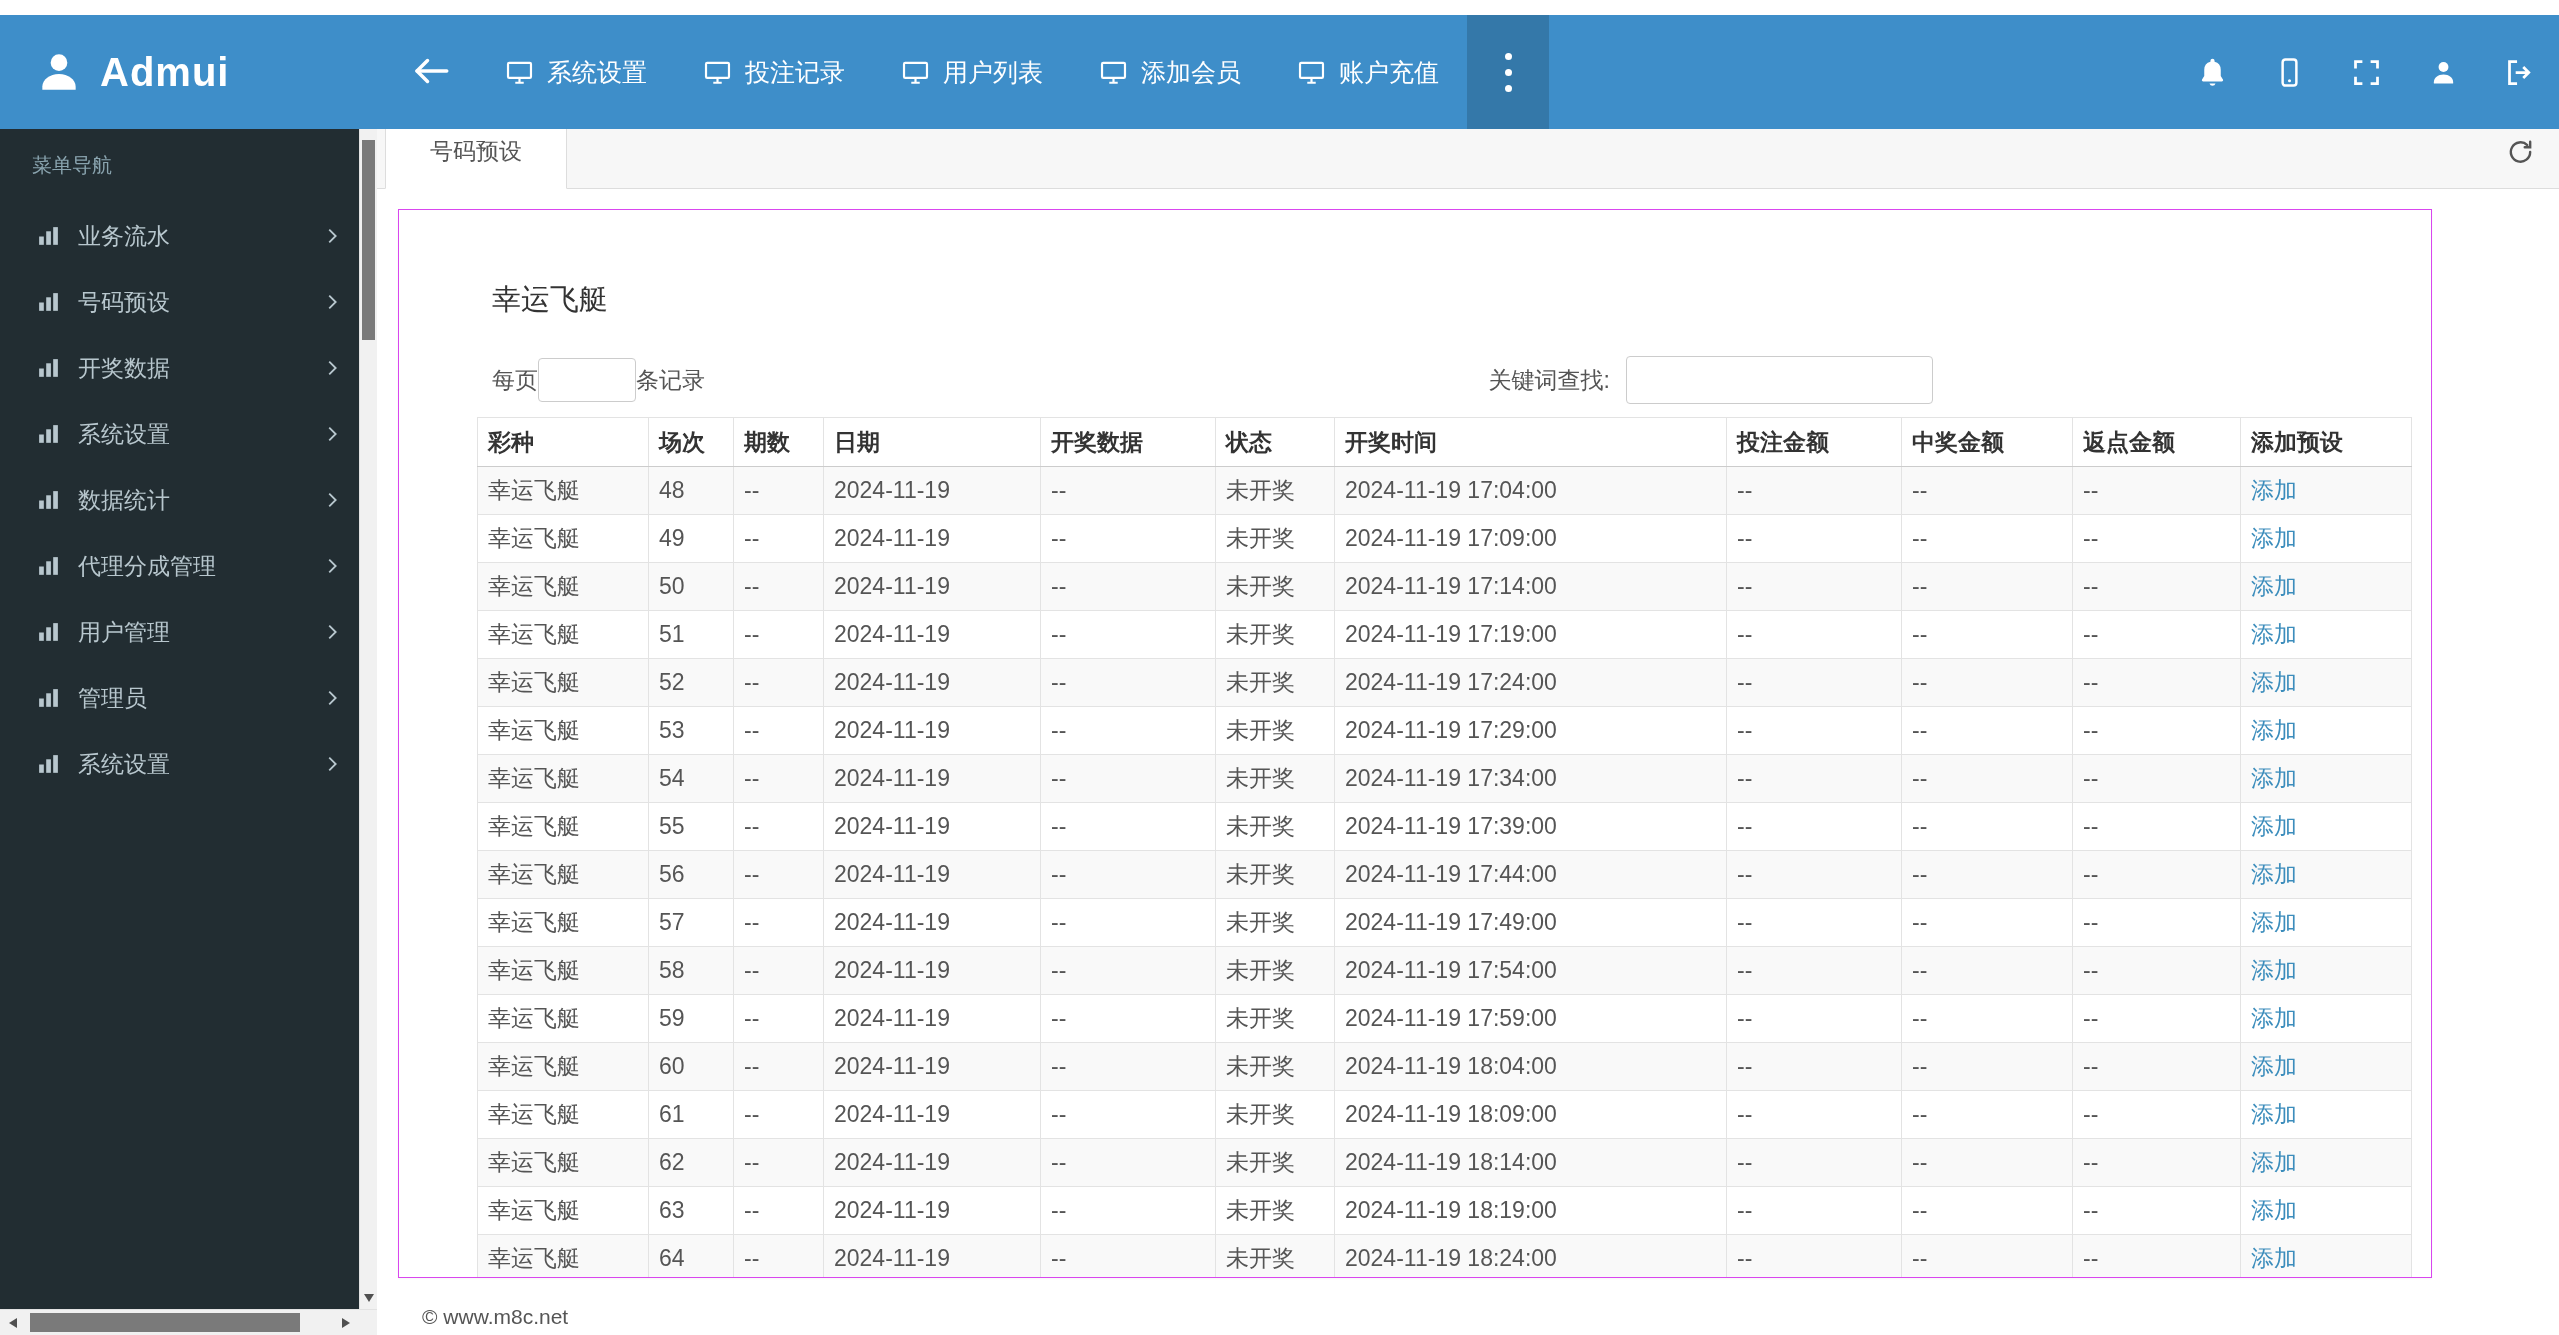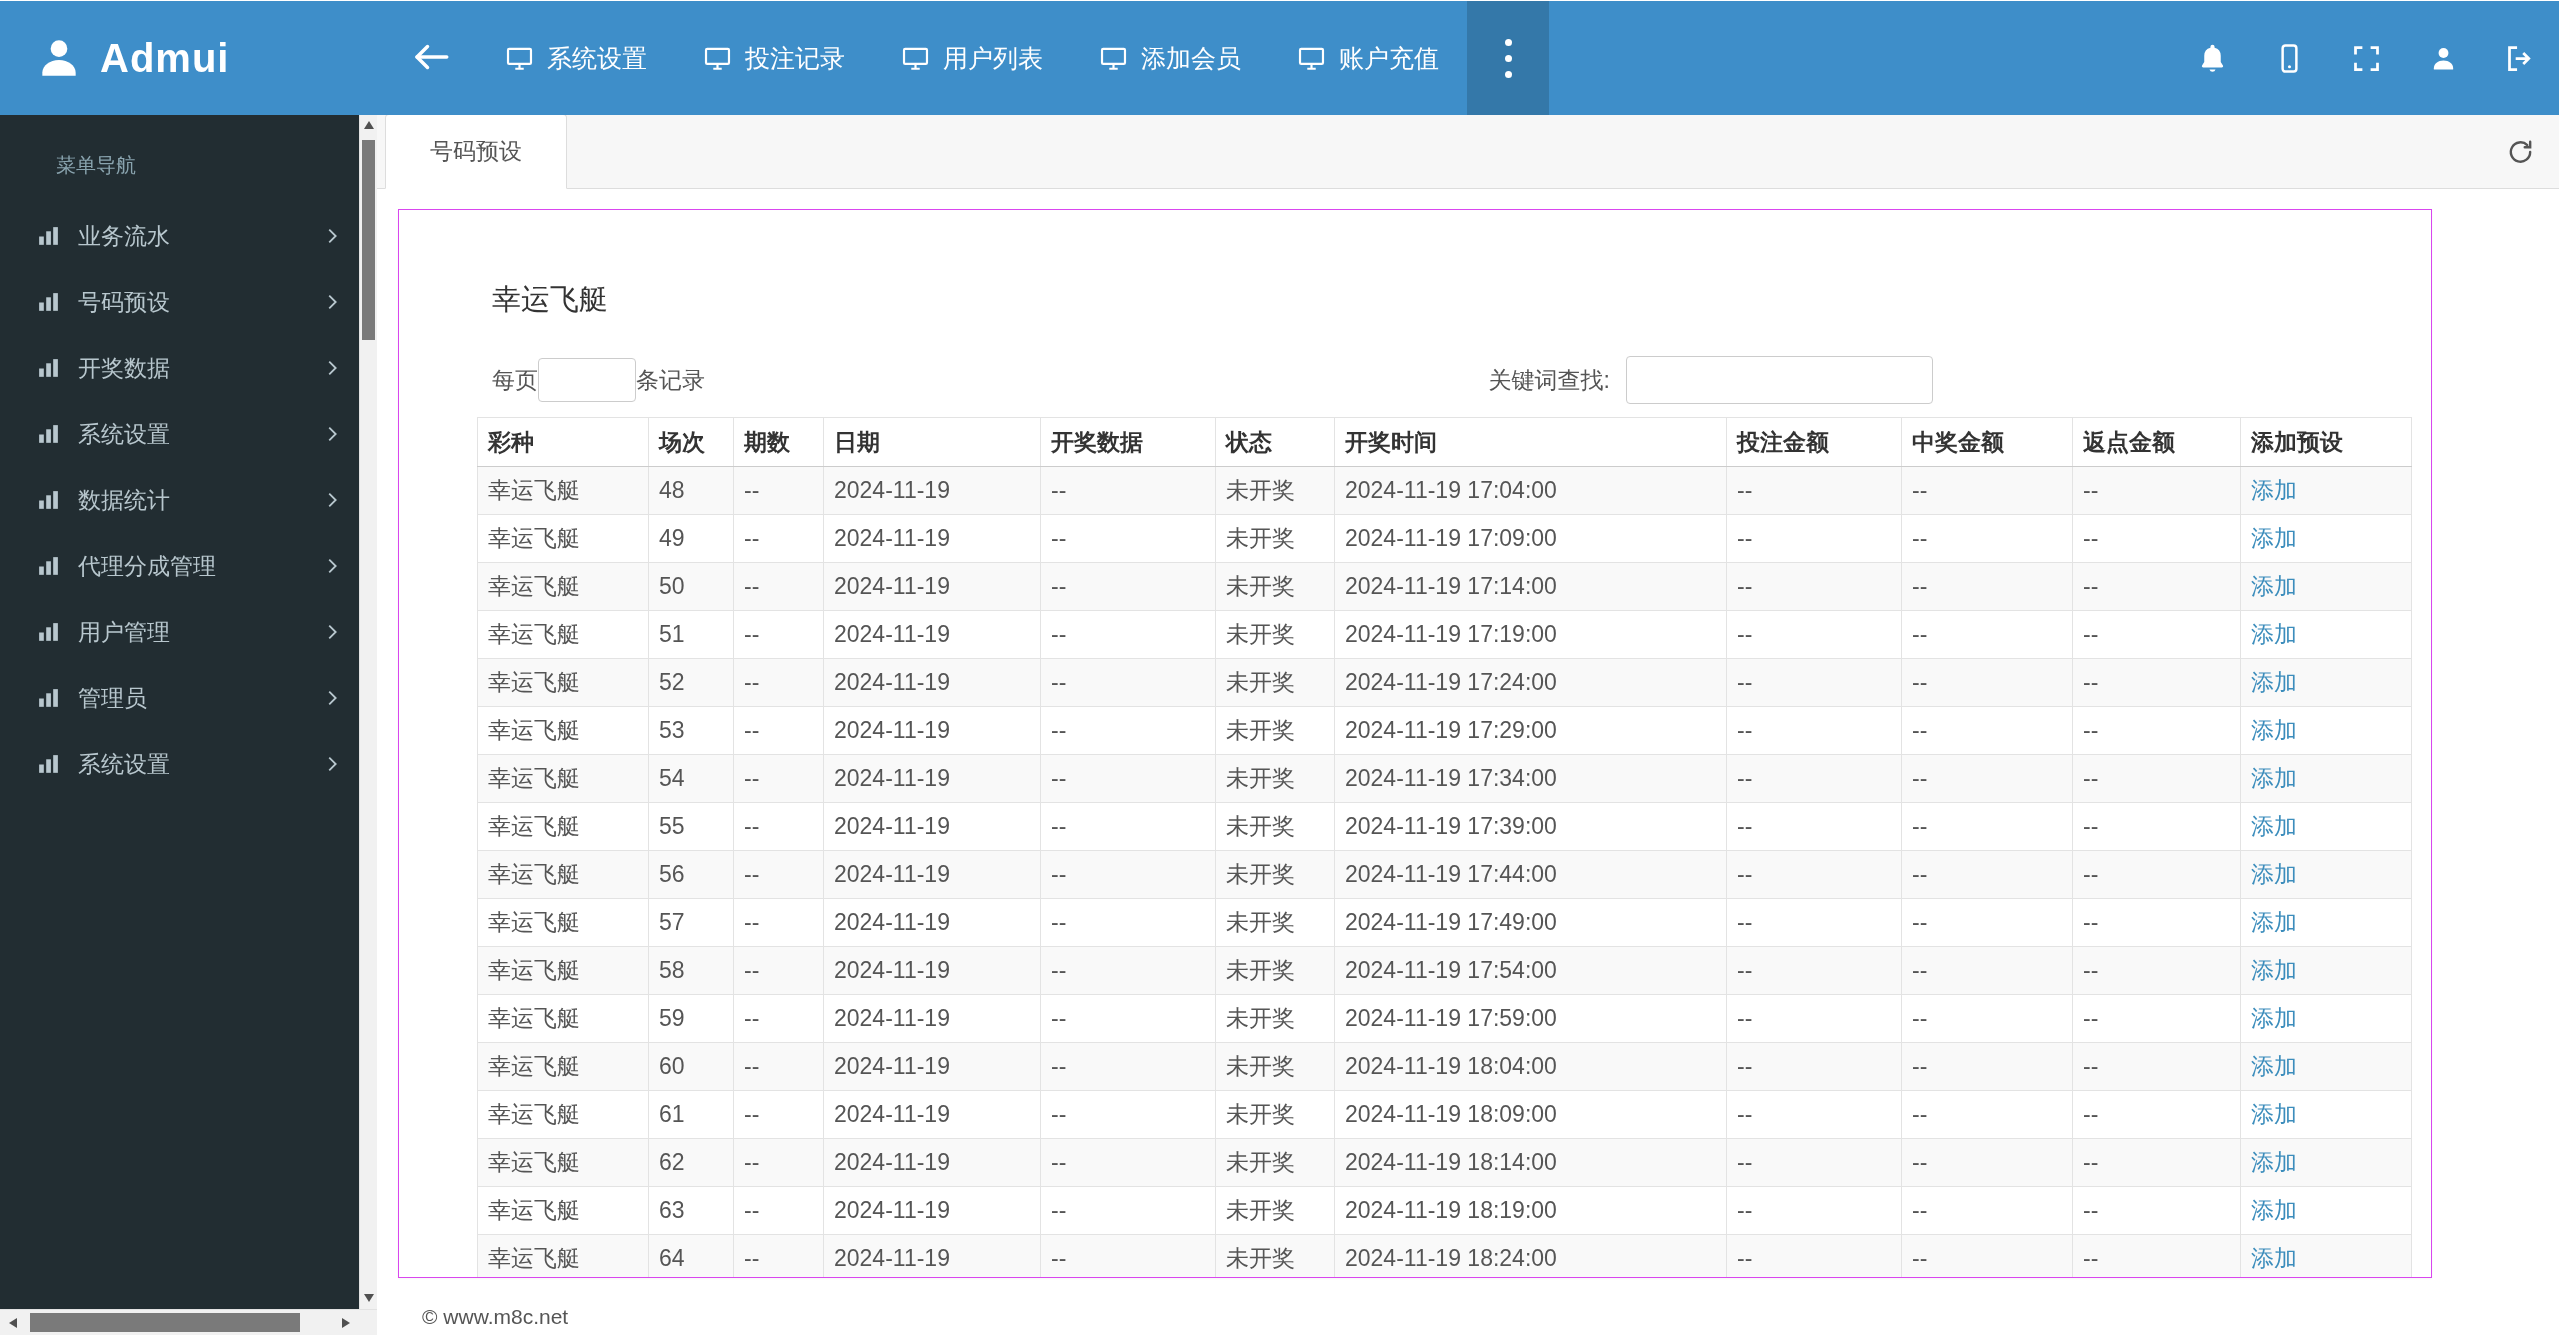--- a/index.html
+++ b/index.html
@@ -1,39 +1,39 @@
 <!DOCTYPE html>
 <html><head>
 <meta charset="utf-8">
 <style>
   * { margin:0; padding:0; box-sizing:border-box; }
   html,body { width:2559px; height:1335px; overflow:hidden; background:#fff;
     font-family:"Liberation Sans","DejaVu Sans",sans-serif; }
   body { position:relative; }
 
   
-  .navbar { position:absolute; top:1px; left:0; width:2559px; height:114px; background:#3e8ec9; display:flex; align-items:center; z-index:10; }
+  .navbar { position:absolute; top:15px; left:0; width:2559px; height:114px; background:#3e8ec9; display:flex; align-items:center; z-index:10; }
   .brand { width:359px; height:114px; display:flex; align-items:center; padding-left:34px; gap:16px; cursor:pointer; flex:none; }
   .brand-icon svg { width:50px; height:50px; display:block; }
   .brand-text { color:#fff; font-size:40px; font-weight:bold; letter-spacing:1px; }
   .nav-back { background:none; border:none; margin-left:40px; width:64px; height:114px; display:flex; align-items:center; justify-content:center; cursor:pointer; }
   .nav-back svg { width:42px; height:42px; }
   .nav-menu { display:flex; height:114px; margin-left:14px; }
   .nav-item { display:flex; align-items:center; gap:13px; padding:0 28px; color:#fff; font-size:25px; text-decoration:none; cursor:pointer; }
   .nav-item .icon svg { width:29px; height:29px; display:block; }
   .nav-kebab { width:82px; height:114px; background:#3478a9; display:flex; align-items:center; justify-content:center; cursor:pointer; }
   .kebab-dots { display:flex; flex-direction:column; gap:9px; }
   .kebab-dots i { width:7px; height:7px; border-radius:50%; background:#fff; display:block; }
   .nav-right { margin-left:auto; display:flex; height:114px; }
   .nav-icon-btn { width:77px; height:114px; display:flex; align-items:center; justify-content:center; background:none; border:none; cursor:pointer; }
   .nav-icon-btn svg { width:33px; height:33px; display:block; }
 
   
   .sidebar { position:absolute; top:114px; left:0; width:359px; height:1221px; background:#222d32; }
-  .sidebar-header { padding:38px 0 24px 56px; color:#8aa4af; font-size:20px; }
+  .sidebar-header { padding:38px 0 24px 32px; color:#8aa4af; font-size:20px; }
   .side-item { height:66px; display:flex; align-items:center; padding:0 16px 0 36px; color:#b8c7ce; font-size:23px; cursor:pointer; }
   .side-icon svg { width:25px; height:25px; display:block; }
   .side-label { margin-left:17px; }
   .chev { margin-left:auto; }
   .chev svg { width:22px; height:22px; display:block; }
 
   
   .vscroll { position:absolute; left:359px; top:114px; width:18px; height:1195px; background:#f1f1f1; border-left:1px solid #e2e2e2; z-index:5; }
   .vs-up,.vs-down { position:absolute; left:0; width:18px; height:22px; display:flex; align-items:center; justify-content:center; cursor:pointer; }
   .vs-up { top:0; } .vs-down { bottom:0; }

